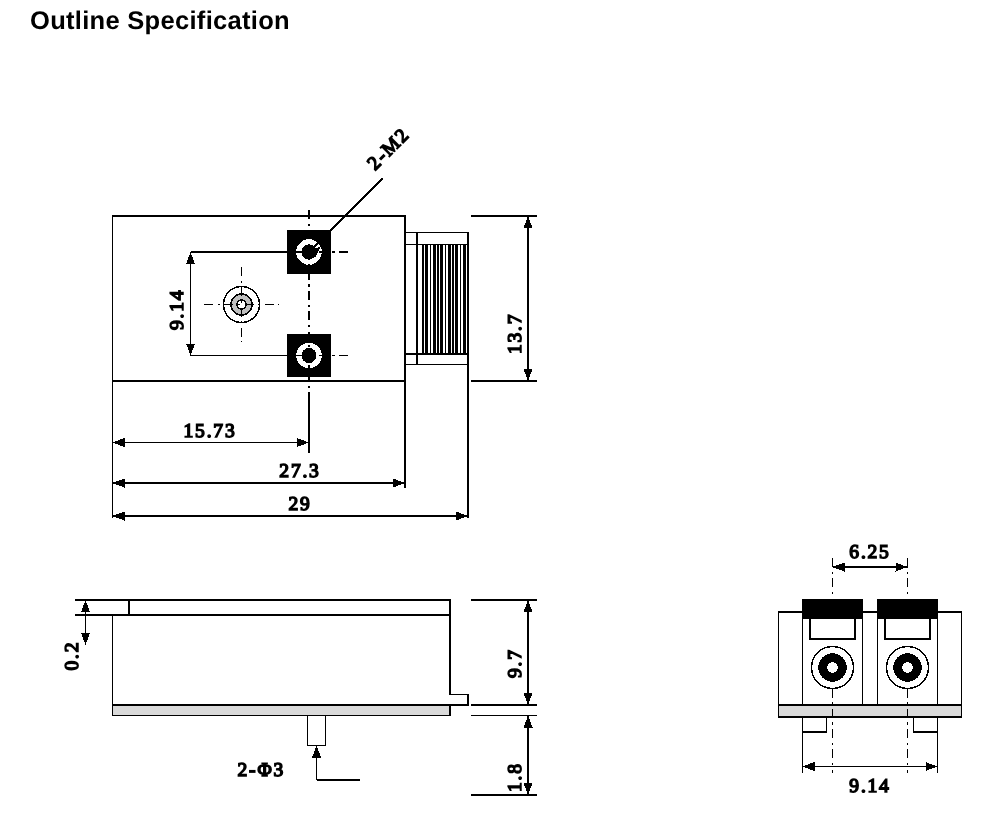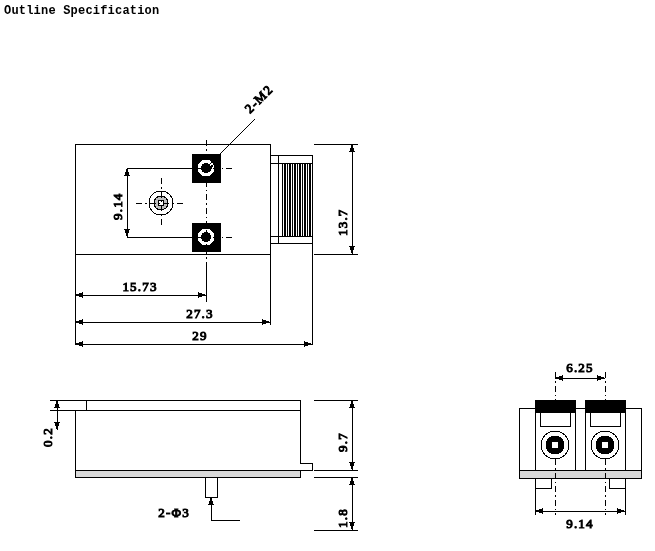--- a/index.html
+++ b/index.html
@@ -10,26 +10,25 @@
   body {
     width: 655px;
     height: 551px;
     position: relative;
     font-family: "Liberation Sans", sans-serif;
     color: #000000;
     overflow: hidden;
   }
   #title {
     position: absolute;
-    left: 4px;
+    left: 20px;
     top: 4px;
-    font-size: 12px;
+    font-size: 17px;
     font-weight: bold;
     letter-spacing: 0.2px;
-    font-family: Liberation Mono, monospace;
   }
   #drawing {
     position: absolute;
     left: 0;
     top: 0;
     width: 655px;
     height: 551px;
   }
   .dimtext {
     font-family: "Liberation Serif", serif;

